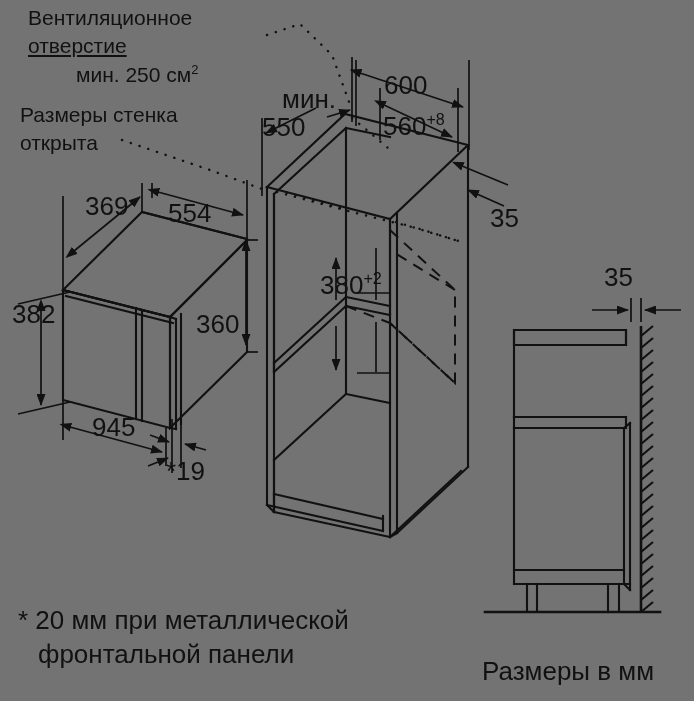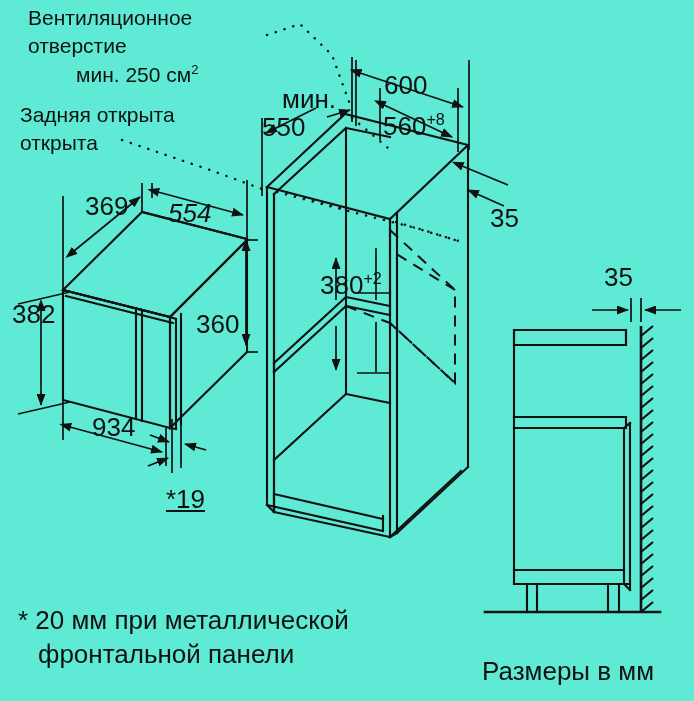--- a/index.html
+++ b/index.html
@@ -4,21 +4,21 @@
 <style>
   html, body {
     margin: 0;
     padding: 0;
     background: #ffffff;
   }
   #page {
     position: relative;
     width: 694px;
     height: 701px;
-    background: #5eead4;
+    background: #737373;
     font-family: "Liberation Sans", sans-serif;
     overflow: hidden;
   }
   #drawing {
     position: absolute;
     left: 0;
     top: 0;
   }
   .txt {
     position: absolute;
@@ -256,43 +256,43 @@
 
     <g stroke="#111111" stroke-width="1.7" fill="none">
       <path d="M631,298 L631,322"></path>
       <path d="M641,298 L641,322"></path>
       <path d="M592,310 L628,310" marker-end="url(#arrEnd)"></path>
       <path d="M681,310 L645,310" marker-end="url(#arrEnd)"></path>
     </g>
   </svg>
 
   <div class="txt note-txt" style="left:28px; top:6px;">Вентиляционное</div>
-  <div class="txt note-txt" style="left:28px; top:34px;">отверстие</div>
+  <div class="txt note-txt" style="left:28px; top:34px;text-decoration:underline;">отверстие</div>
   <div class="txt note-txt" style="left:28px; top:62px;margin-left:48px;"><span>мин. 250 см</span><span class="sup">2</span></div>
 
-  <div class="txt note-txt" style="left:20px; top:103px;">Задняя открыта</div>
+  <div class="txt note-txt" style="left:20px; top:103px;">Размеры стенка</div>
   <div class="txt note-txt" style="left:20px; top:131px;">открыта</div>
 
   <div class="txt dim-txt" style="left:262px; top:84px;margin-left:20px;">мин.</div>
   <div class="txt dim-txt" style="left:262px; top:112px;">550</div>
 
   <div class="txt dim-txt" style="left:384px; top:70px;">600</div>
 
   <div class="txt dim-txt" style="left:383px; top:110px;text-align:right;"><span>560</span><span class="sup">+8</span></div>
 
   <div class="txt dim-txt" style="left:490px; top:203px;">35</div>
 
   <div class="txt dim-txt" style="left:320px; top:269px;"><span>380</span><span class="sup">+2</span></div>
 
   <div class="txt dim-txt" style="left:49px; top:191px;margin-left:36px;">369</div>
-  <div class="txt dim-txt" style="left:168px; top:198px;font-style:italic;">554</div>
+  <div class="txt dim-txt" style="left:168px; top:198px;">554</div>
   <div class="txt dim-txt" style="left:12px; top:299px;">382</div>
   <div class="txt dim-txt" style="left:196px; top:309px;">360</div>
-  <div class="txt dim-txt" style="left:92px; top:412px;">934</div>
-  <div class="txt dim-txt" style="left:166px; top:484px;text-decoration:underline;">*19</div>
+  <div class="txt dim-txt" style="left:92px; top:412px;">945</div>
+  <div class="txt dim-txt" style="left:166px; top:456px;">*19</div>
 
   <div class="txt dim-txt" style="left:604px; top:262px;">35</div>
 
   <div class="txt foot-txt" style="left:18px; top:605px;">* 20 мм при металлической</div>
   <div class="txt foot-txt" style="left:482px; top:656px;">Размеры в мм</div>
 
   <div class="txt foot-txt" style="left:38px; top:639px;">фронтальной панели</div>
 
 </div>
 

